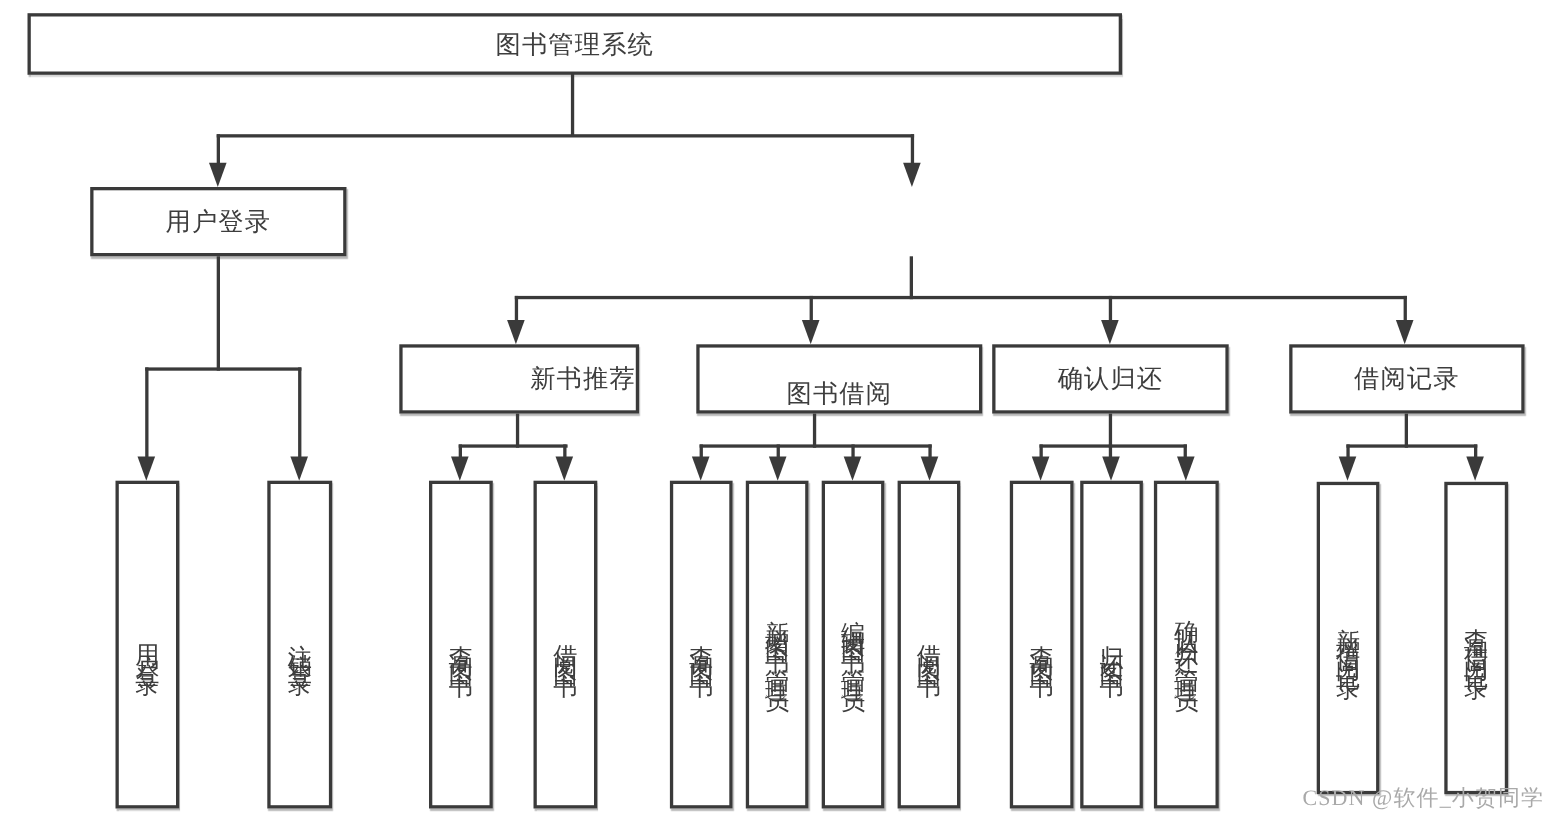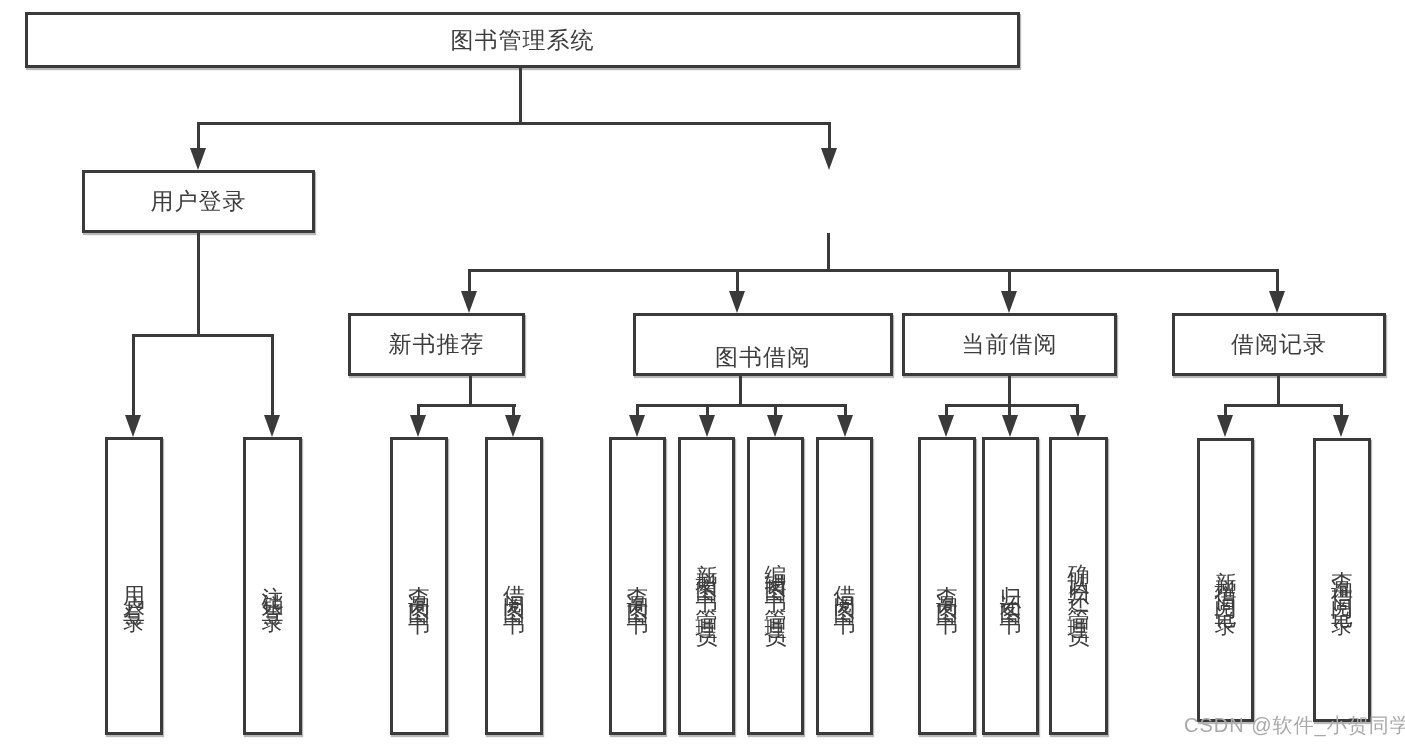--- a/index.html
+++ b/index.html
@@ -4,21 +4,21 @@
 <style>
   :root{
     --line:#3a3a3a;
     --text:#3d3d3d;
     --wm:#a9a9a9;
     --bg:#ffffff;
   }
   html,body{margin:0;padding:0;background:var(--bg);}
   .canvas{
     position:relative;width:1405px;height:747px;background:var(--bg);
-    overflow:hidden;font-family:Liberation Sans, sans-serif;
+    overflow:hidden;font-family:Liberation Serif, serif;
   }
   .box{
     position:absolute;box-sizing:border-box;background:#fff;
     border:3px solid var(--line);
     display:flex;align-items:center;justify-content:center;
     color:var(--text);font-size:23px;letter-spacing:1px;
     box-shadow:1px 2px 1px rgba(0,0,0,0.28);
   }
   .leaf{
     position:absolute;box-sizing:border-box;background:#fff;
@@ -77,28 +77,28 @@
   <div class="hl" style="left:468px;top:269px;width:811px;"></div>
   <div class="vl" style="left:468px;top:269px;height:26px;"></div>
   <div class="vl" style="left:736px;top:269px;height:26px;"></div>
   <div class="vl" style="left:1008px;top:269px;height:26px;"></div>
   <div class="vl" style="left:1276px;top:269px;height:26px;"></div>
   <div class="arrow" style="left:461px;top:291px;"></div>
   <div class="arrow" style="left:729px;top:291px;"></div>
   <div class="arrow" style="left:1001px;top:291px;"></div>
   <div class="arrow" style="left:1269px;top:291px;"></div>
 
-  <div class="box" style="left:348px;top:313px;width:177px;height:63px;">
+  <div class="box" style="left:363px;top:313px;width:218px;height:63px;justify-content:flex-end;">
     <span>新书推荐</span>
   </div>
   <div class="box" style="left:633px;top:313px;width:260px;height:63px;align-items:flex-end;">
     <span>图书借阅</span>
   </div>
   <div class="box" style="left:902px;top:313px;width:215px;height:63px;">
-    <span>当前借阅</span>
+    <span>确认归还</span>
   </div>
   <div class="box" style="left:1172px;top:313px;width:214px;height:63px;">
     <span>借阅记录</span>
   </div>
 
   <div class="vl" style="left:469px;top:376px;height:31px;"></div>
   <div class="hl" style="left:417px;top:404px;width:99px;"></div>
   <div class="vl" style="left:417px;top:404px;height:15px;"></div>
   <div class="vl" style="left:512px;top:404px;height:15px;"></div>
   <div class="arrow" style="left:410px;top:415px;"></div>

